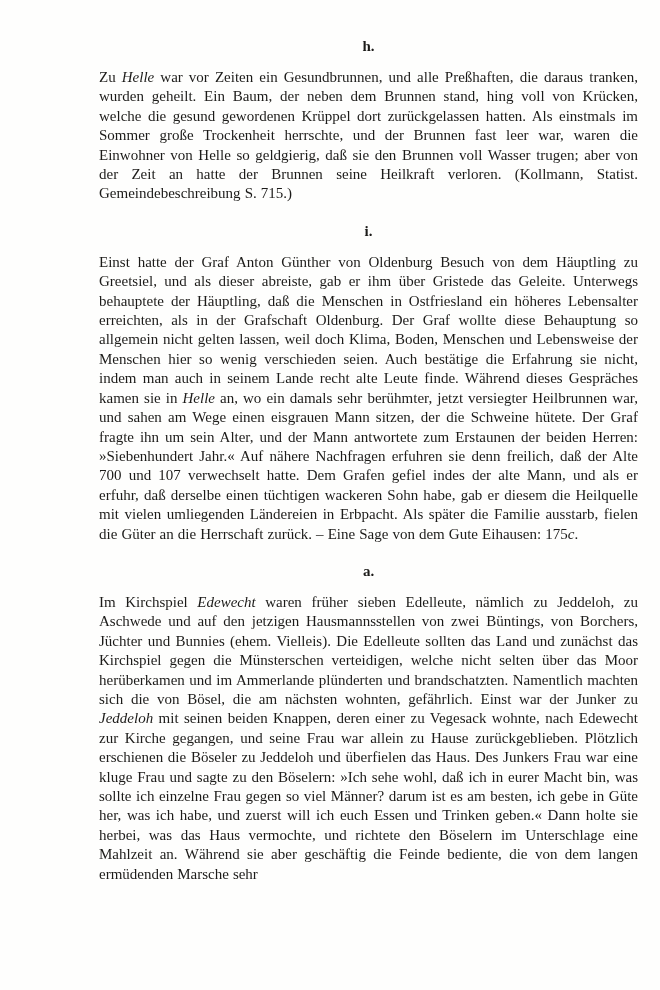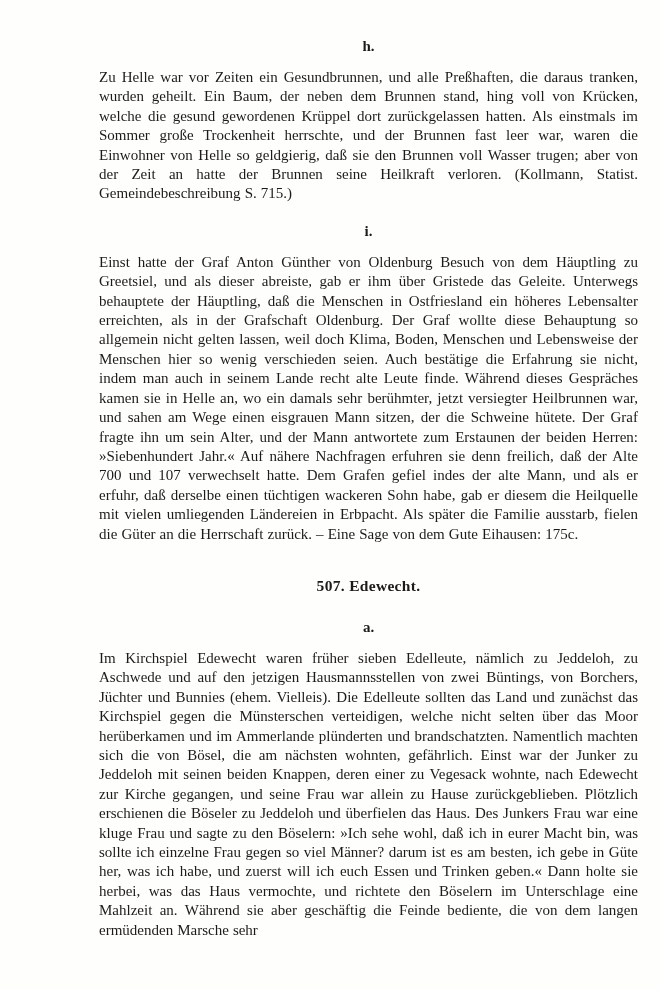--- a/index.html
+++ b/index.html
@@ -37,36 +37,35 @@
     margin: 33px 0 24px 0;
   }
   .para {
     margin: 0;
     font-size: 15px;
     line-height: 19.4px;
     text-align: justify;
     hyphens: none;
     word-spacing: 0.02em;
   }
-  .it { }
+  .it { font-style: italic; }
   .page-number {
     position: absolute;
     left: 99px; top: 935px;
     width: 539px;
     text-align: right;
     font-size: 14.5px;
     color: #1c1b19;
   }
 </style>
 </head>
 <body>
 
 <div class="sheet">
   <div class="text-block">
       <div class="h-sub">h.</div>
       <p class="para"><span class="">Zu </span><span class="it">Helle</span><span class=""> war vor Zeiten ein Gesundbrunnen, und alle Preßhaften, die daraus tranken, wurden geheilt. Ein Baum, der neben dem Brunnen stand, hing voll von Krücken, welche die gesund gewordenen Krüppel dort zurückgelassen hatten. Als einstmals im Sommer große Trockenheit herrschte, und der Brunnen fast leer war, waren die Einwohner von Helle so geldgierig, daß sie den Brunnen voll Wasser trugen; aber von der Zeit an hatte der Brunnen seine Heilkraft verloren. (Kollmann, Statist. Gemeindebeschreibung S. 715.)</span></p>
       <div class="h-sub">i.</div>
       <p class="para"><span class="">Einst hatte der Graf Anton Günther von Oldenburg Besuch von dem Häuptling zu Greetsiel, und als dieser abreiste, gab er ihm über Gristede das Geleite. Unterwegs behauptete der Häuptling, daß die Menschen in Ostfriesland ein höheres Lebensalter erreichten, als in der Grafschaft Oldenburg. Der Graf wollte diese Behauptung so allgemein nicht gelten lassen, weil doch Klima, Boden, Menschen und Lebensweise der Menschen hier so wenig verschieden seien. Auch bestätige die Erfahrung sie nicht, indem man auch in seinem Lande recht alte Leute finde. Während dieses Gespräches kamen sie in </span><span class="it">Helle</span><span class=""> an, wo ein damals sehr berühmter, jetzt versiegter Heilbrunnen war, und sahen am Wege einen eisgrauen Mann sitzen, der die Schweine hütete. Der Graf fragte ihn um sein Alter, und der Mann antwortete zum Erstaunen der beiden Herren: »Siebenhundert Jahr.« Auf nähere Nachfragen erfuhren sie denn freilich, daß der Alte 700 und 107 verwechselt hatte. Dem Grafen gefiel indes der alte Mann, und als er erfuhr, daß derselbe einen tüchtigen wackeren Sohn habe, gab er diesem die Heilquelle mit vielen umliegenden Ländereien in Erbpacht. Als später die Familie ausstarb, fielen die Güter an die Herrschaft zurück. – Eine Sage von dem Gute Eihausen: 175</span><span class="it">c</span><span class="">.</span></p>
-      <div class="h-main">507. Edewecht.</div>
       <div class="h-sub">a.</div>
       <p class="para"><span class="">Im Kirchspiel </span><span class="it">Edewecht</span><span class=""> waren früher sieben Edelleute, nämlich zu Jeddeloh, zu Aschwede und auf den jetzigen Hausmannsstellen von zwei Büntings, von Borchers, Jüchter und Bunnies (ehem. Vielleis). Die Edelleute sollten das Land und zunächst das Kirchspiel gegen die Münsterschen verteidigen, welche nicht selten über das Moor herüberkamen und im Ammerlande plünderten und brandschatzten. Namentlich machten sich die von Bösel, die am nächsten wohnten, gefährlich. Einst war der Junker zu </span><span class="it">Jeddeloh</span><span class=""> mit seinen beiden Knappen, deren einer zu Vegesack wohnte, nach Edewecht zur Kirche gegangen, und seine Frau war allein zu Hause zurückgeblieben. Plötzlich erschienen die Böseler zu Jeddeloh und überfielen das Haus. Des Junkers Frau war eine kluge Frau und sagte zu den Böselern: »Ich sehe wohl, daß ich in eurer Macht bin, was sollte ich einzelne Frau gegen so viel Männer? darum ist es am besten, ich gebe in Güte her, was ich habe, und zuerst will ich euch Essen und Trinken geben.« Dann holte sie herbei, was das Haus vermochte, und richtete den Böselern im Unterschlage eine Mahlzeit an. Während sie aber geschäftig die Feinde bediente, die von dem langen ermüdenden Marsche sehr</span></p>
     </div>
 </div>
 
 </body></html>

